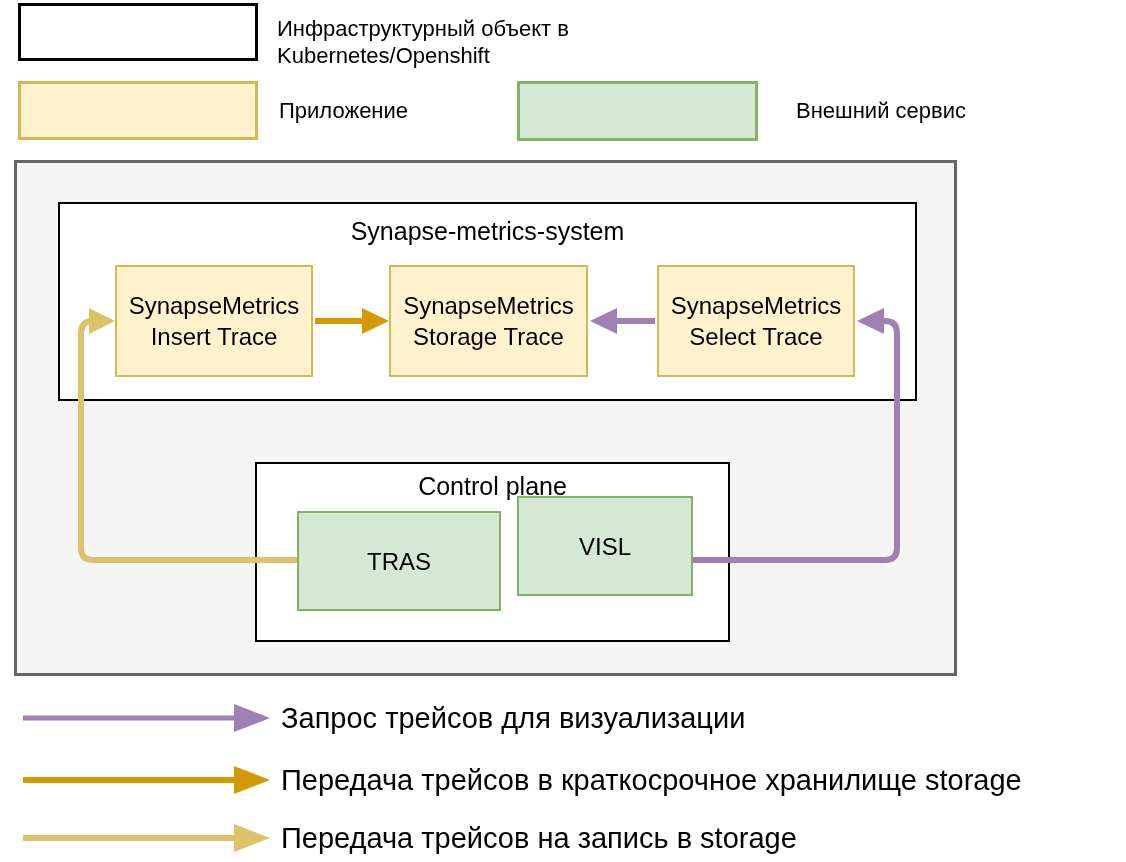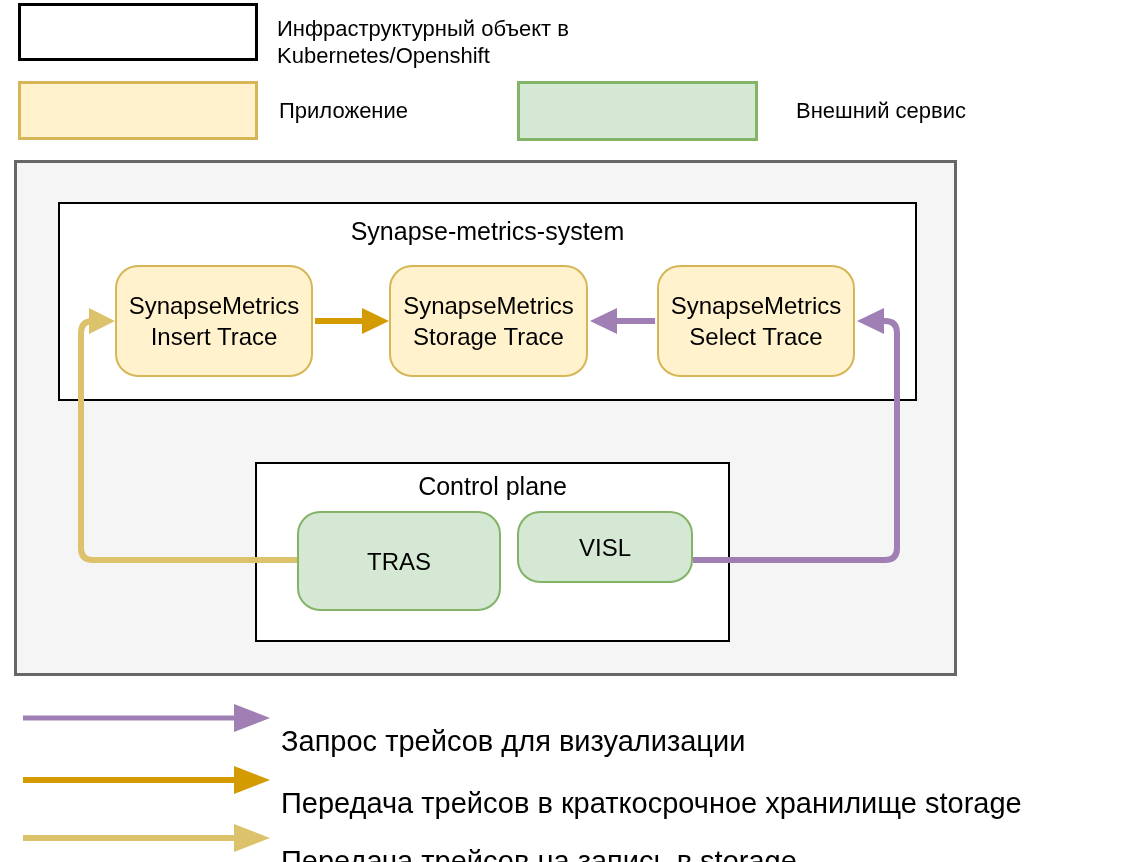--- a/index.html
+++ b/index.html
@@ -21,36 +21,36 @@
   .diagram{position:absolute;left:14px;top:160px;width:943px;height:516px;box-sizing:border-box;
     border:3px solid var(--container-border);background:var(--container-fill);}
   
   .sys-box{position:absolute;box-sizing:border-box;border:2px solid var(--box-border);background:var(--box-fill);}
   .sys-synapse{left:58px;top:202px;width:859px;height:199px;}
   .sys-control{left:255px;top:462px;width:475px;height:180px;}
   .sys-title{text-align:center;font-size:25px;padding-top:13px;}
   .sys-control .sys-title{font-size:25px;padding-top:8px;}
   
   .node{position:absolute;box-sizing:border-box;display:flex;align-items:center;justify-content:center;
-    text-align:center;white-space:pre-line;font-size:24px;line-height:31px;border-radius:23px;}
+    text-align:center;white-space:pre-line;font-size:24px;line-height:31px;}
   .node-yellow{background:var(--yellow-fill);border:2px solid var(--yellow-border);}
   .node-green{background:var(--green-fill);border:2px solid var(--green-border);}
   .node-insert{left:115px;top:265px;width:198px;height:112px;}
   .node-storage{left:389px;top:265px;width:199px;height:112px;}
   .node-select{left:657px;top:265px;width:198px;height:112px;}
   .node-tras{left:297px;top:511px;width:204px;height:100px;}
-  .node-visl{left:517px;top:511px;width:176px;height:72px;}
+  .node-visl{left:517px;top:496px;width:176px;height:100px;}
   
   .overlay{position:absolute;left:0;top:0;width:1126px;height:862px;pointer-events:none;}
   .arrow-line{fill:none;stroke-width:6;stroke-linejoin:round;}
   
   .arrow-row{position:absolute;left:20px;height:32px;}
   .row-1{top:702px;} .row-2{top:764px;} .row-3{top:822px;}
   .legend-arrow{position:absolute;left:0;top:0;width:252px;height:32px;}
-  .arrow-label{position:absolute;left:261px;top:0;font-size:29px;line-height:32px;white-space:nowrap;margin-top:23px;}
+  .arrow-label{position:absolute;left:261px;top:0;font-size:29px;line-height:32px;white-space:nowrap;}
 </style>
 </head>
 <body>
 
 <div class="canvas">
 
   <div class="swatch swatch-white"></div>
   <div class="legend-text lt-infra">Инфраструктурный объект в
 Kubernetes/Openshift</div>
 

